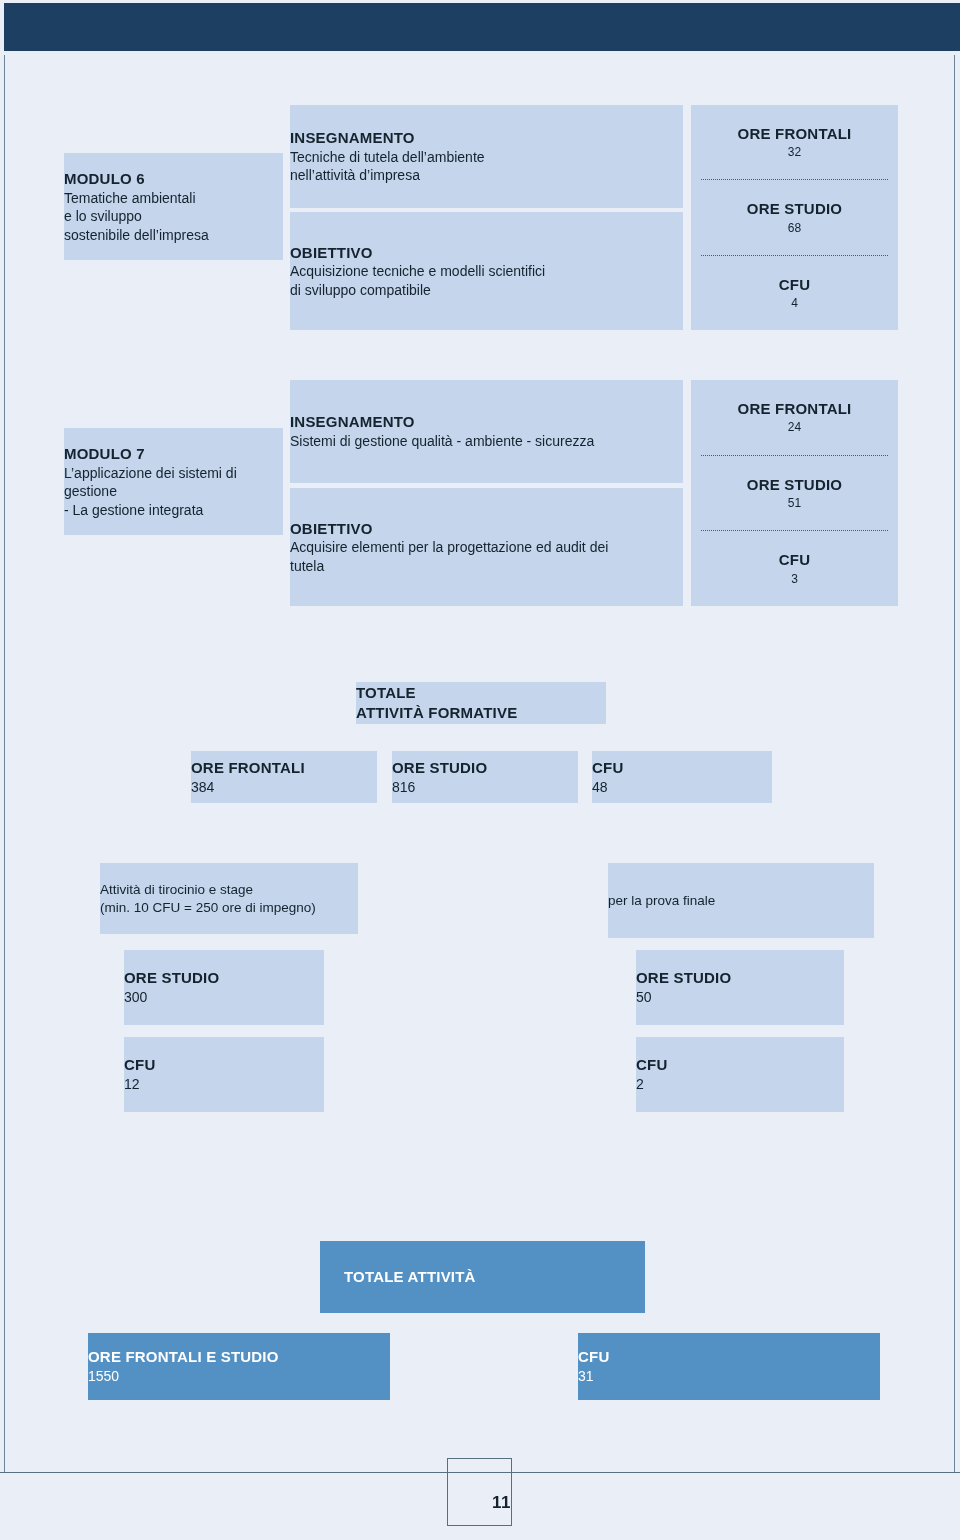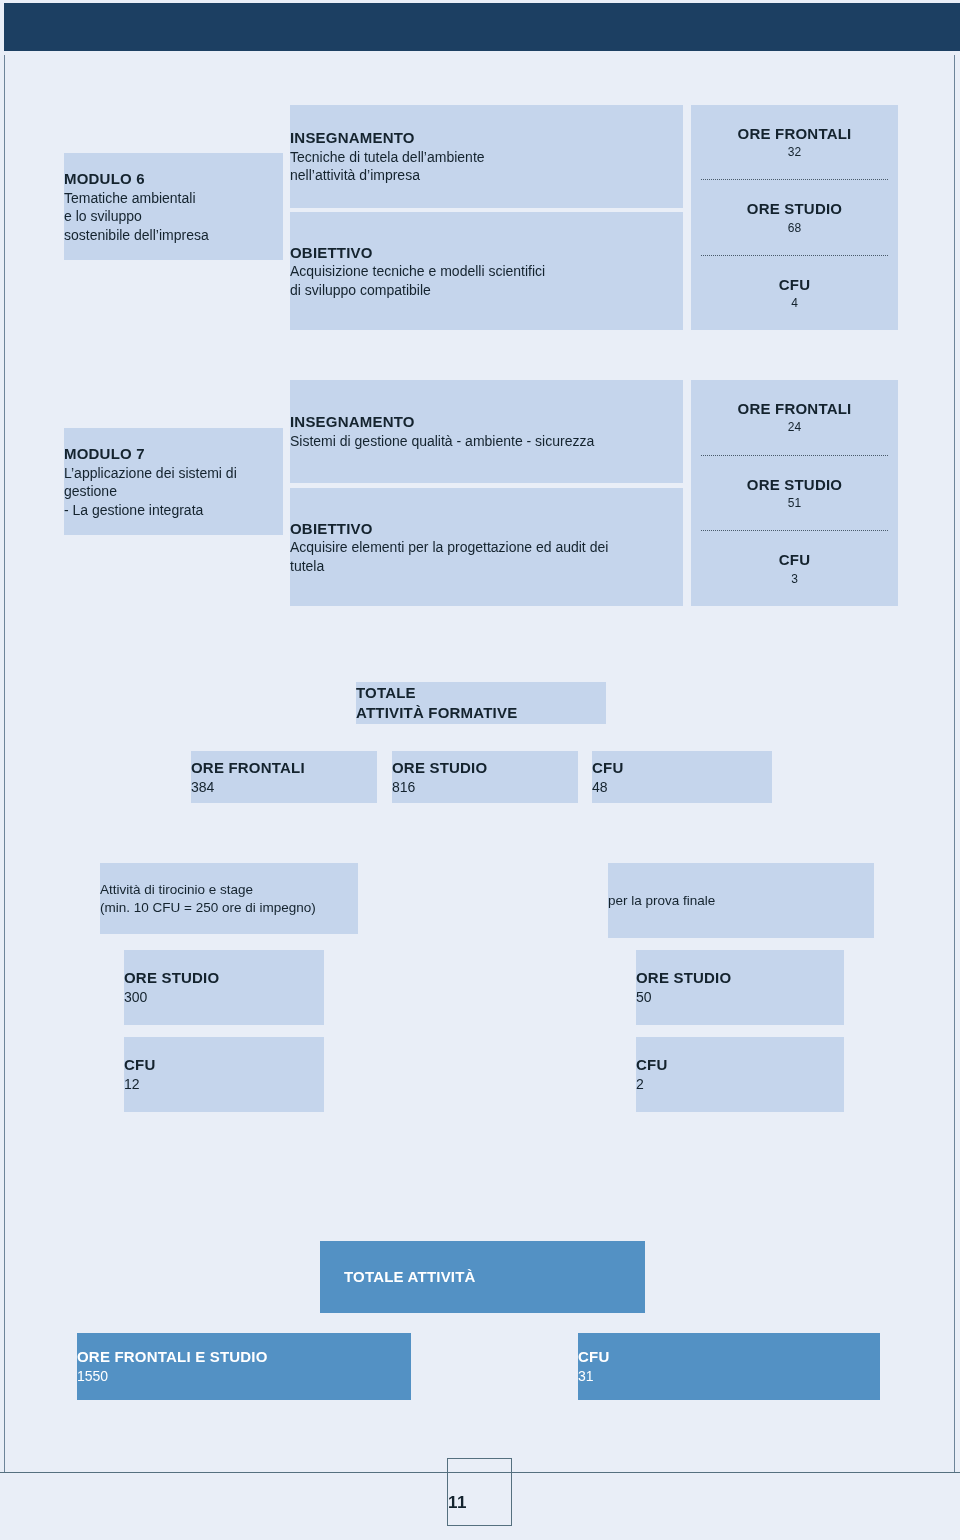--- a/index.html
+++ b/index.html
@@ -46,21 +46,21 @@
   }
   .page-number-box {
     position: absolute;
     left: 447px; top: 1458px;
     width: 65px; height: 68px;
     border: 1px solid #55707f;
     box-sizing: border-box;
     background: transparent;
     display: flex;
     align-items: flex-end;
-    justify-content: flex-start;
+    justify-content: flex-end;
     padding-bottom: 12px;
   }
   .page-number-box span {
     font-size: 17px;
     font-weight: 700;
     color: #14232e;
     letter-spacing: 0.5px;
   }
 
   
@@ -249,21 +249,21 @@
 
   <div class="box" style="left:636px; top:1037px; width:208px; height:75px;">
     <div class="ttl">CFU</div>
     <div class="val">2</div>
   </div>
 
   <div class="box dark" style="left:320px; top:1241px; width:325px; height:72px;padding-left:24px;">
     <div class="ttl">TOTALE ATTIVITÀ</div>
   </div>
 
-  <div class="box dark" style="left:77px; top:1333px; width:334px; height:67px;">
+  <div class="box dark" style="left:88px; top:1333px; width:302px; height:67px;">
     <div class="ttl">ORE FRONTALI E STUDIO</div>
     <div class="val">1550</div>
   </div>
 
   <div class="box dark" style="left:578px; top:1333px; width:302px; height:67px;">
     <div class="ttl">CFU</div>
     <div class="val">31</div>
   </div>
 
   <div class="frame-baseline"></div>

